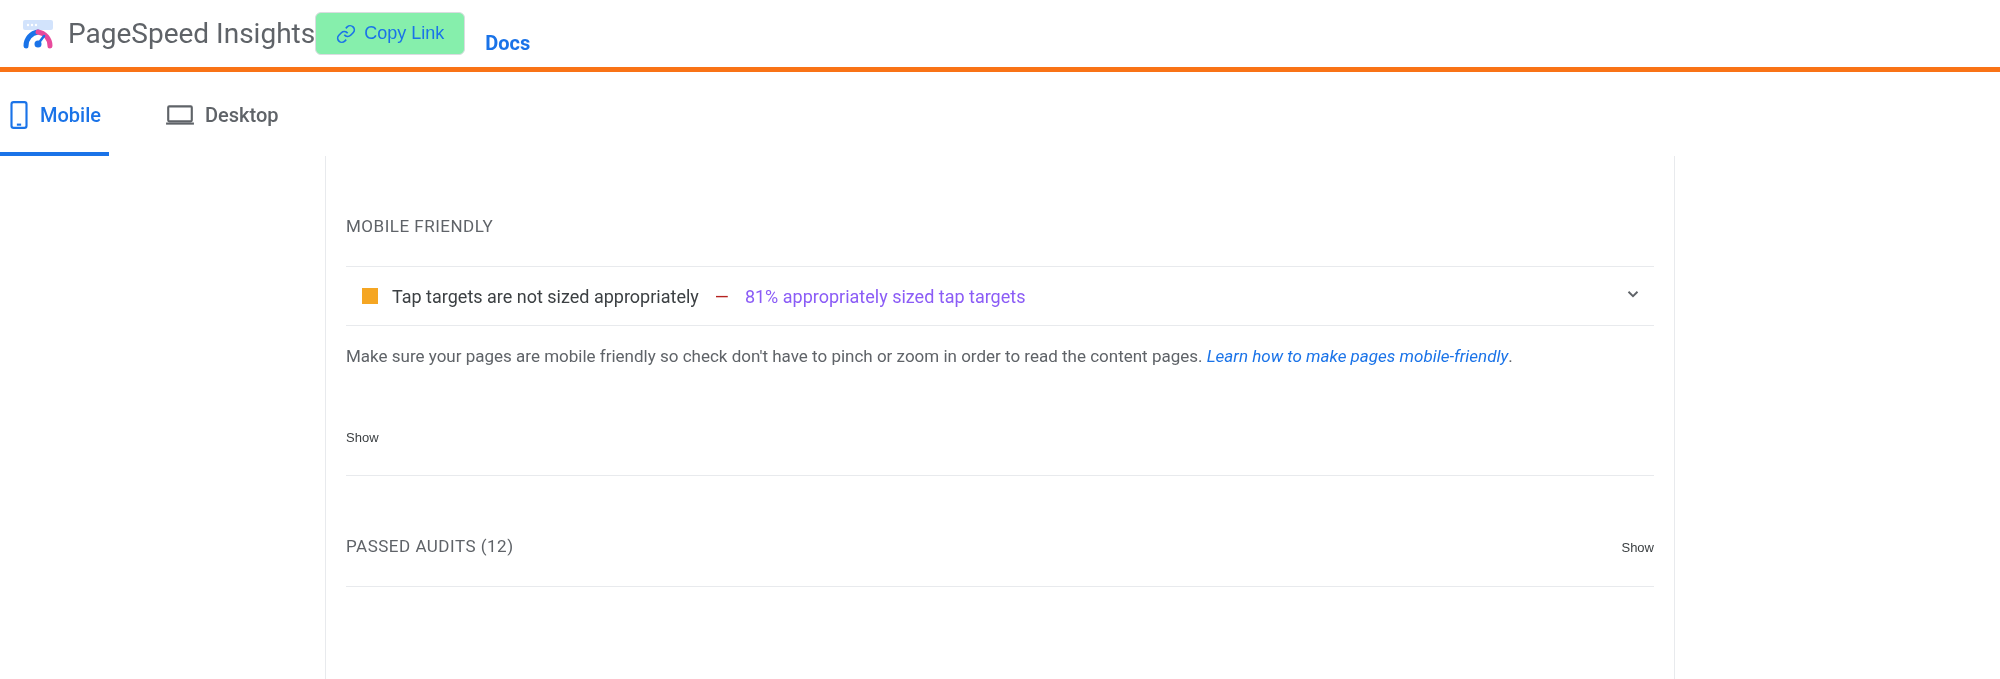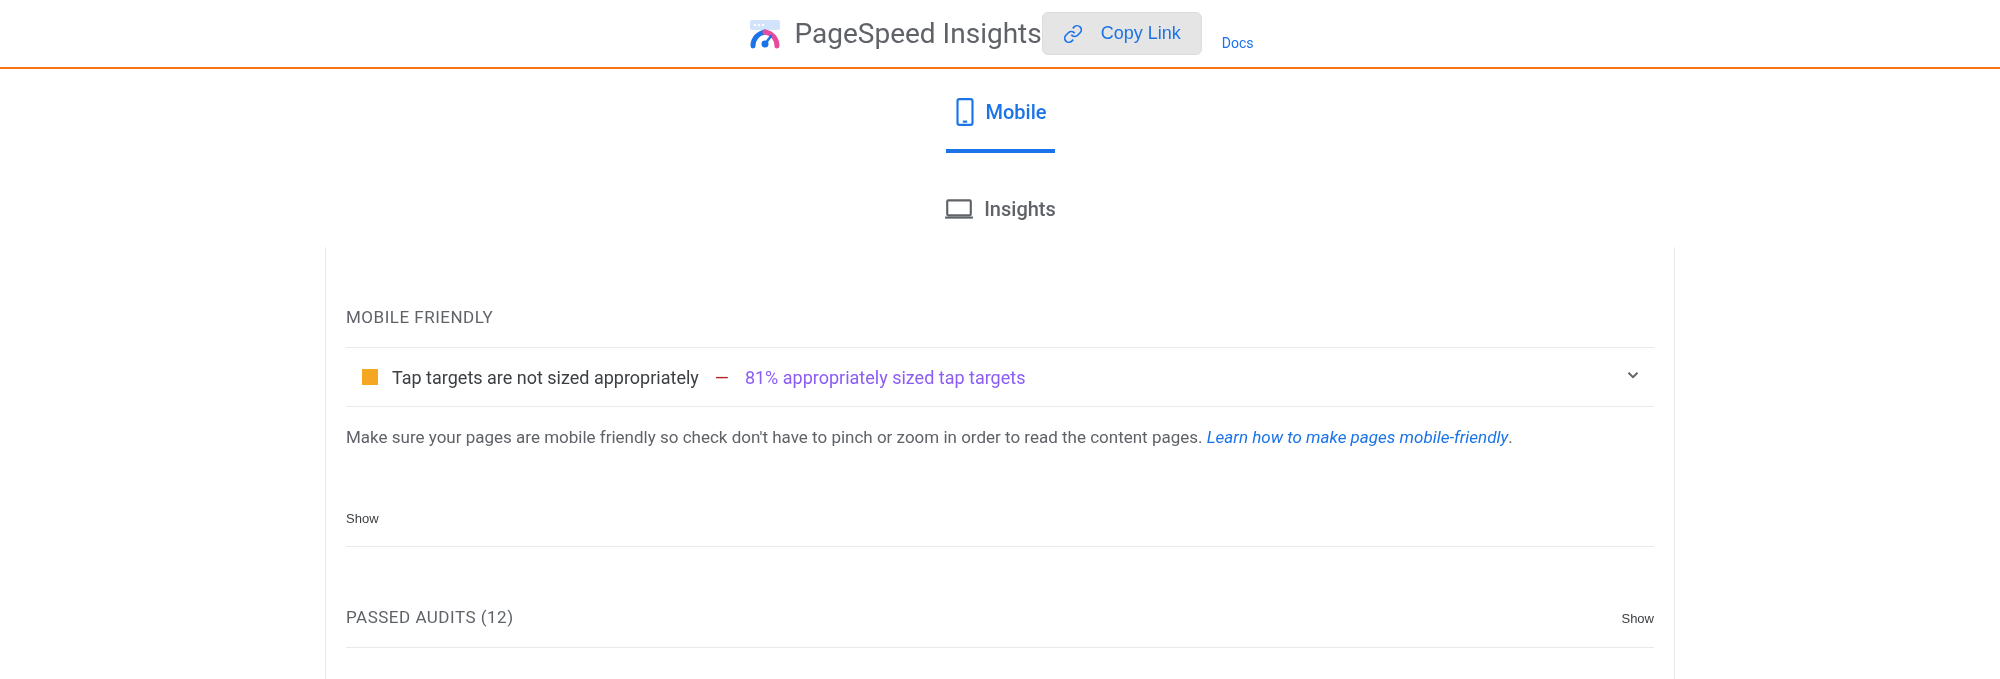--- a/index.html
+++ b/index.html
@@ -8,23 +8,23 @@
       box-sizing: border-box;
     }
     body {
       font-family: -apple-system, BlinkMacSystemFont, "Segoe UI", Roboto, Arial, sans-serif;
       background: #fff;
       color: #3c4043;
     }
     .header {
       display: flex;
       align-items: center;
-      justify-content: center;
+      justify-content: flex-start;
       padding: 12px 20px;
-      border-bottom: 2px solid #f97316;
+      border-bottom: 5px solid #f97316;
     }
     .header-left {
       display: flex;
       align-items: center;
       gap: 12px;
     }
     .logo-icon {
       width: 36px;
       height: 36px;
       display: flex;
@@ -37,47 +37,46 @@
       color: #5f6368;
     }
     .header-right {
       display: flex;
       align-items: center;
       gap: 20px;
     }
     .copy-link-btn {
       display: flex;
       align-items: center;
-      gap: 18px;
+      gap: 8px;
       padding: 10px 20px;
       border: 1px solid #dadce0;
       border-radius: 6px;
-      background: #e5e5e5;
+      background: #86efac;
       color: #1a73e8;
       font-size: 18px;
       font-weight: 500;
       cursor: pointer;
     }
     .link-icon {
       display: inline-flex;
     }
     .docs-link {
       color: #1a73e8;
-      font-size: 14px;
-      font-weight: 400;
+      font-size: 20px;
+      font-weight: 700;
       text-decoration: none;
       cursor: pointer;
       margin-top: 18px;
     }
     .tabs {
       display: flex;
       align-items: center;
-      gap: 34px;
+      gap: 48px;
       padding: 18px 0 0 0;
-      flex-direction: column;
     }
     .tab {
       display: flex;
       align-items: center;
       gap: 10px;
       padding: 10px 8px 22px 8px;
       cursor: pointer;
       font-size: 20px;
       font-weight: 500;
       color: #5f6368;
@@ -102,21 +101,21 @@
       border-right: 1px solid #e8eaed;
       min-height: 550px;
     }
     .section {
       padding-top: 60px;
     }
     .section-header {
       display: flex;
       justify-content: space-between;
       align-items: baseline;
-      padding-bottom: 20px;
+      padding-bottom: 30px;
       border-bottom: 1px solid #e8eaed;
     }
     .section-title {
       text-transform: uppercase;
       font-size: 17px;
       font-weight: 400;
       color: #5f6368;
       letter-spacing: 0.5px;
     }
     .section-title .count {
@@ -217,21 +216,21 @@
     </span>
     <span>Mobile</span>
   </div>
   <div class="tab">
     <span class="tab-icon">
       <svg width="30" height="24" viewBox="0 0 28 22" fill="none" stroke="#5f6368" stroke-width="2">
         <rect x="3" y="3" width="22" height="14" rx="1"></rect>
         <line x1="1" y1="19" x2="27" y2="19"></line>
       </svg>
     </span>
-    <span>Insights</span>
+    <span>Desktop</span>
   </div>
 </div>
 
 <div class="content">
 
   <div class="section">
     <div class="section-header">
       <div class="section-title">MOBILE FRIENDLY</div>
     </div>
     <div class="audit-row">

